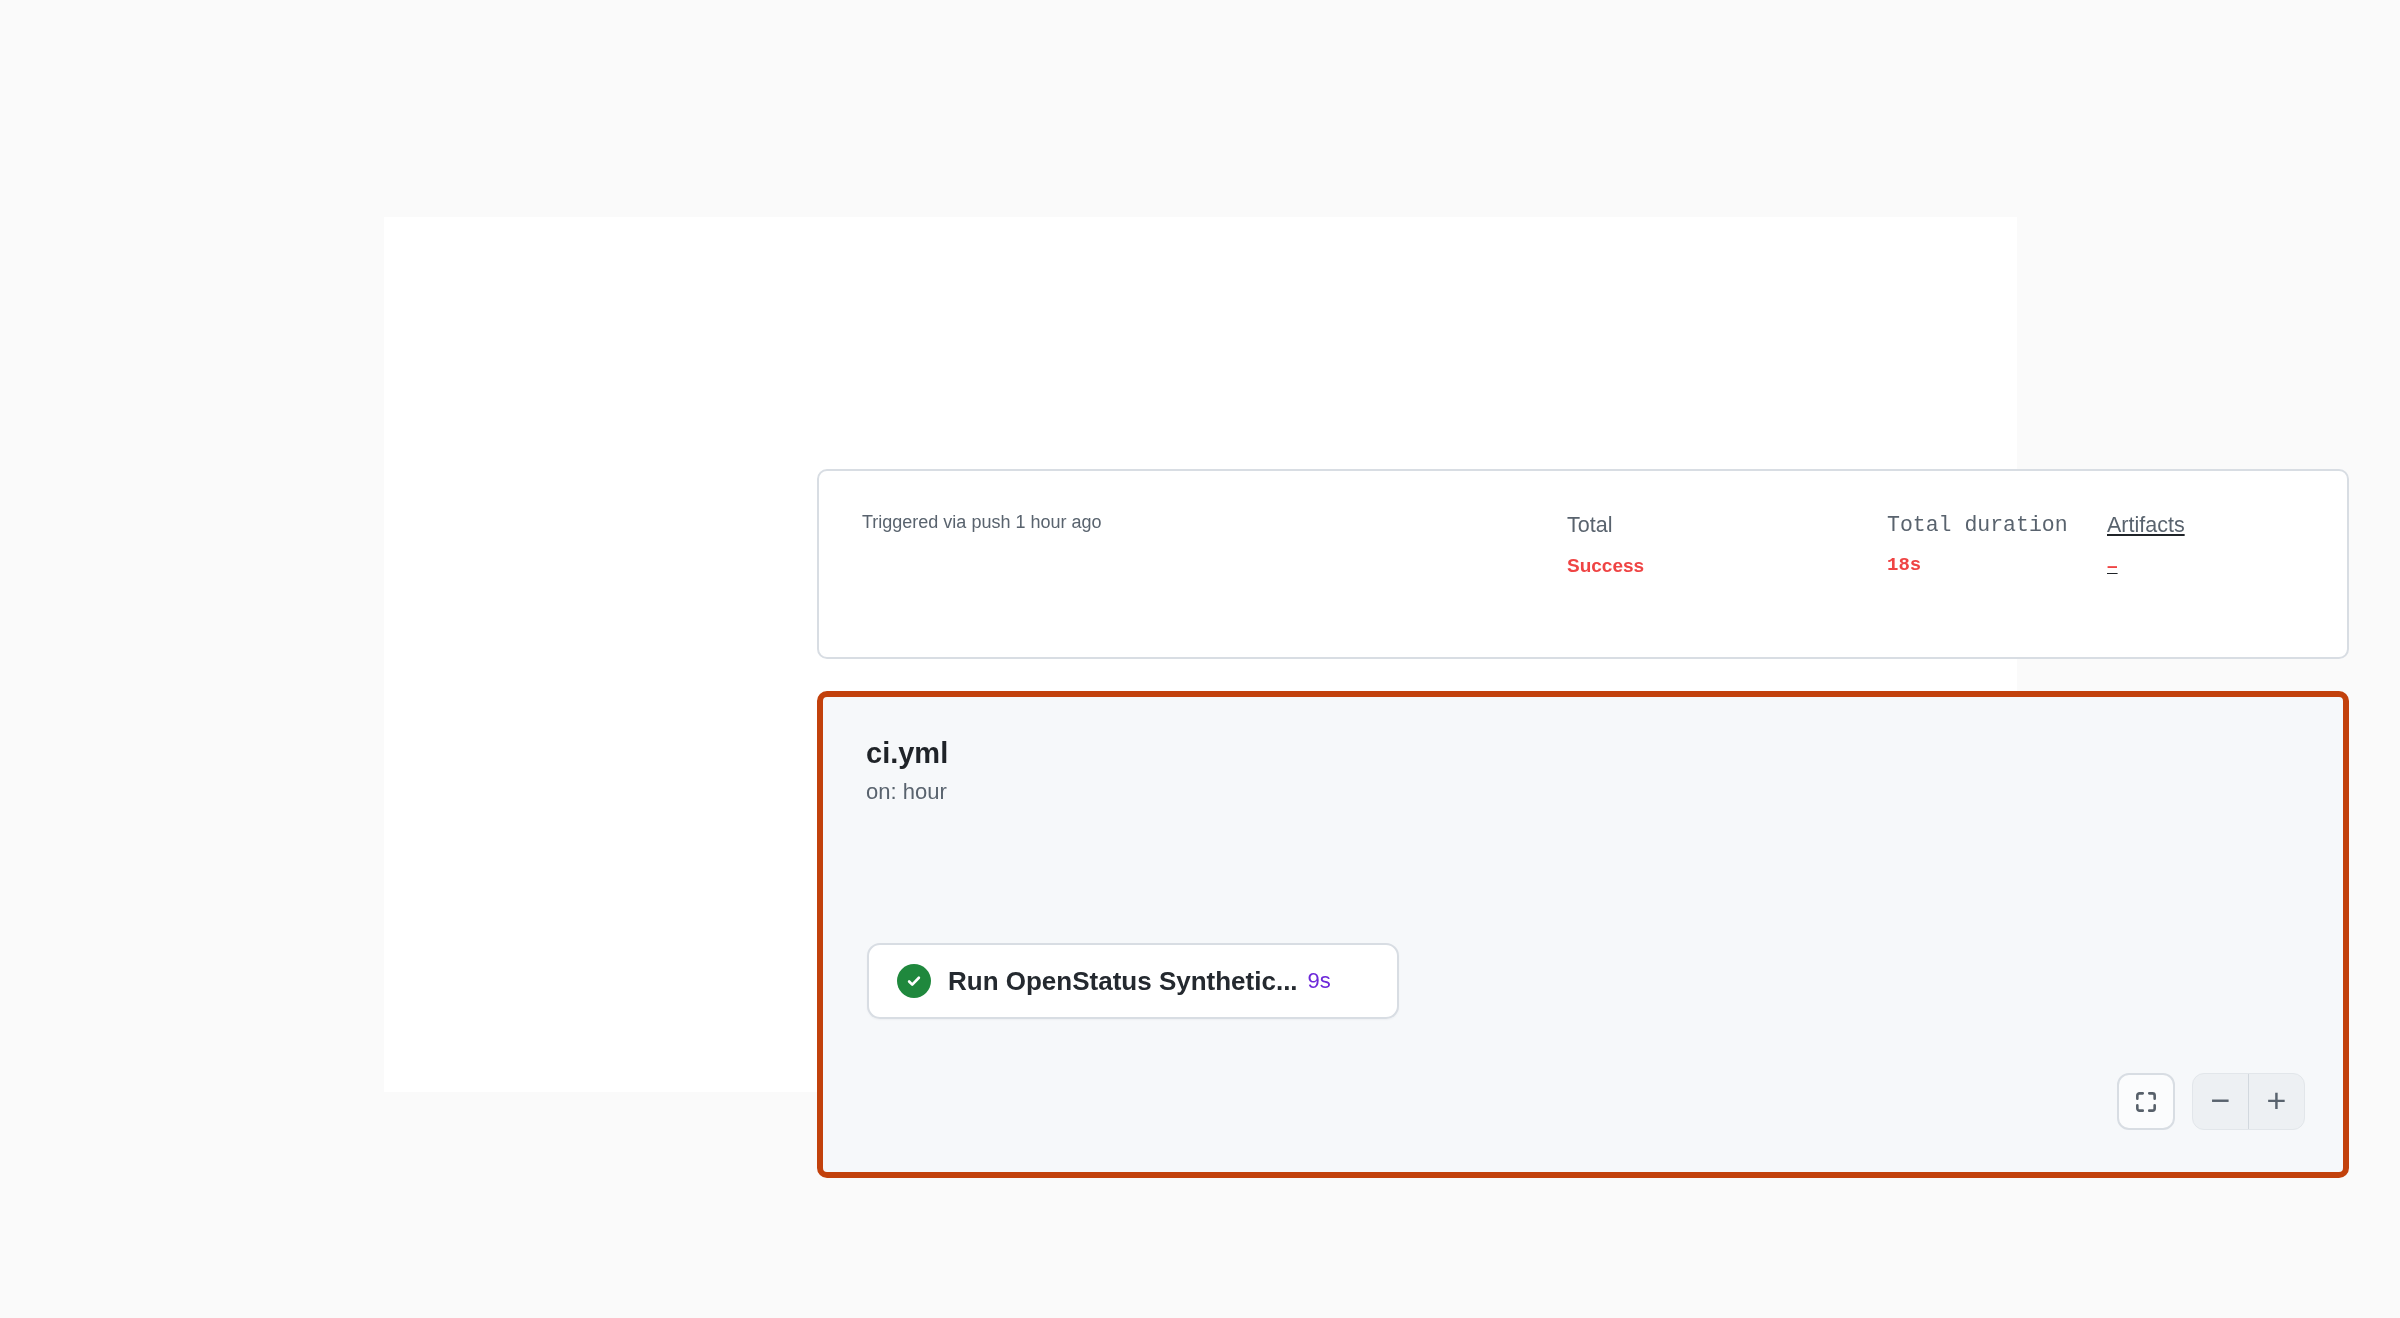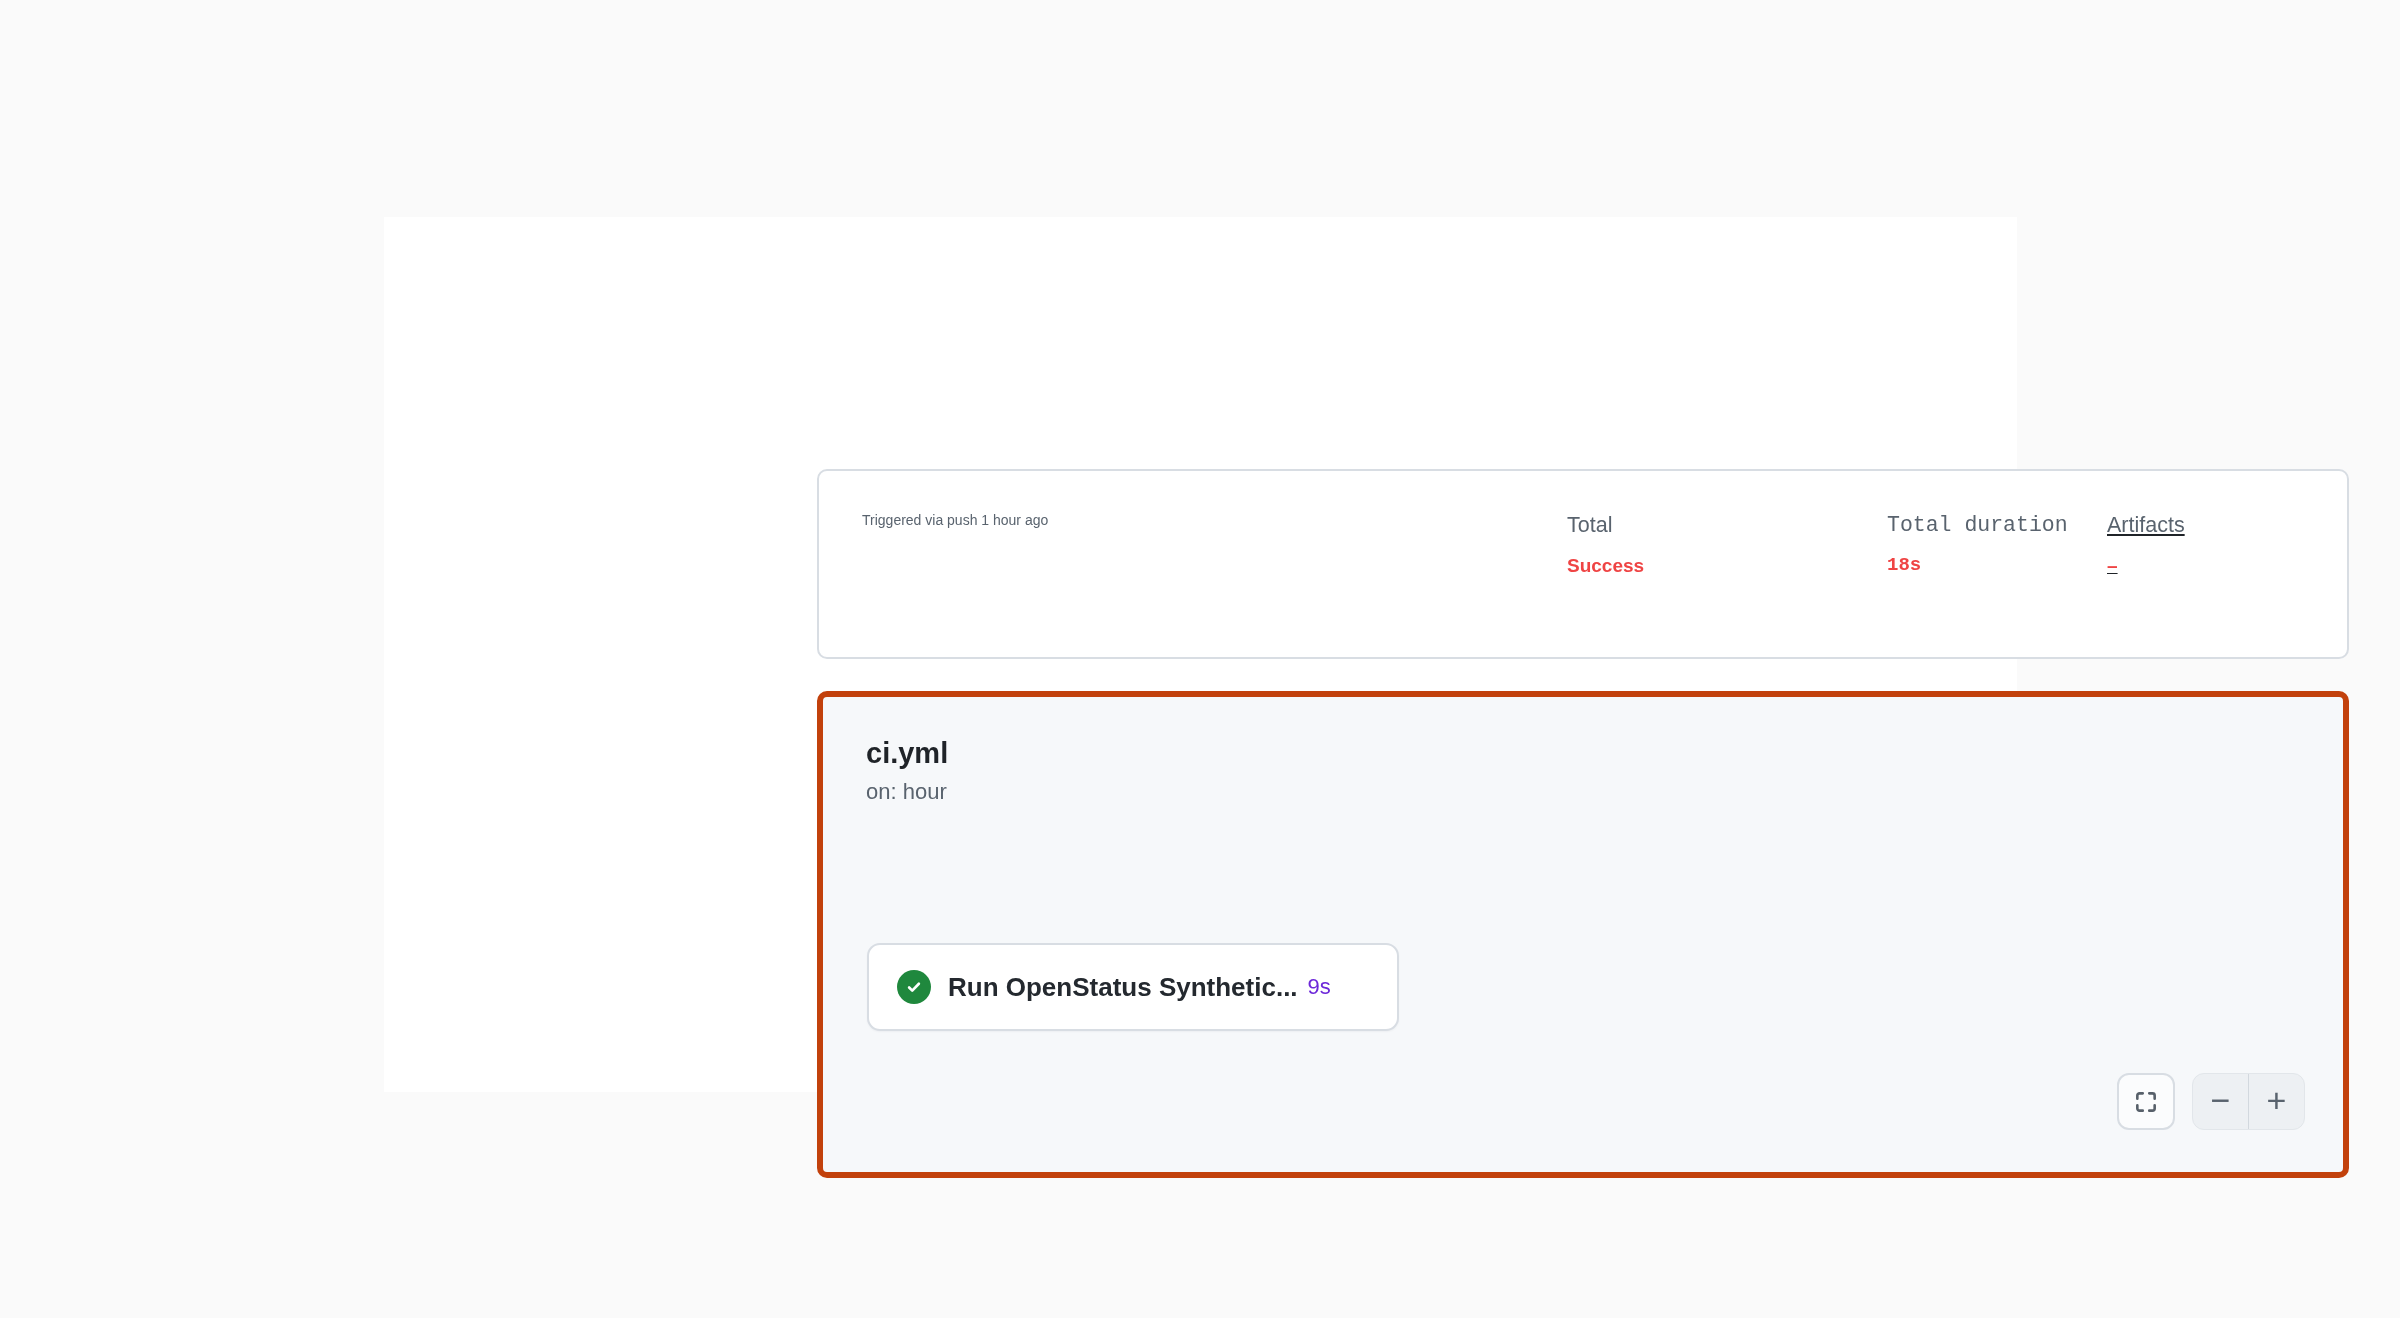--- a/index.html
+++ b/index.html
@@ -21,21 +21,21 @@
   
   .summary-card {
     position: absolute;
     left: 433px; top: 252px;
     width: 1532px; height: 190px;
     background: #ffffff;
     border: 2px solid #d8dde3;
     border-radius: 10px;
   }
   .trigger-block { position: absolute; left: 43px; top: 40px; }
-  .trigger-text { font-size: 14px; color: #59636e; line-height: 1.3; }
+  .trigger-text { font-size: 18px; color: #59636e; line-height: 1.3; }
   .actor-row { display: flex; align-items: center; margin-top: 17px; }
   .avatar {
     width: 33px; height: 33px; border-radius: 50%;
     background: radial-gradient(circle at 38% 28%, #cfcfcf 0%, #8d8d8d 30%, #4a4a4a 55%, #1c1c1c 85%);
     flex: none;
   }
   .actor-name { font-size: 26px; font-weight: 700; margin-left: 13px; }
   .actor-action { font-size: 26px; font-weight: 700; margin-left: 7px; }
   .commit-icon { margin-left: 26px; display: flex; align-items: center; }
   .commit-sha { font-size: 24px; color: #1f2328; margin-left: 8px; }
@@ -65,21 +65,21 @@
     border: 6px solid #c2410c;
     border-radius: 10px;
   }
   .wf-head { position: absolute; left: 43px; top: 40px; }
   .wf-title { font-size: 29px; font-weight: 700; color: #1f2328; }
   .wf-sub { margin-top: 9px; font-size: 22px; color: #59636e; }
 
   .job-card {
     position: absolute;
     left: 44px; top: 246px;
-    width: 532px; height: 88px;
+    width: 532px; height: 76px;
     background: #ffffff;
     border: 2px solid #d8dde3;
     border-radius: 13px;
     display: flex;
     align-items: center;
     padding: 0 24px 0 28px;
     box-shadow: 0 1px 2px rgba(31,35,40,0.04);
     cursor: pointer;
   }
   .check-circle {

